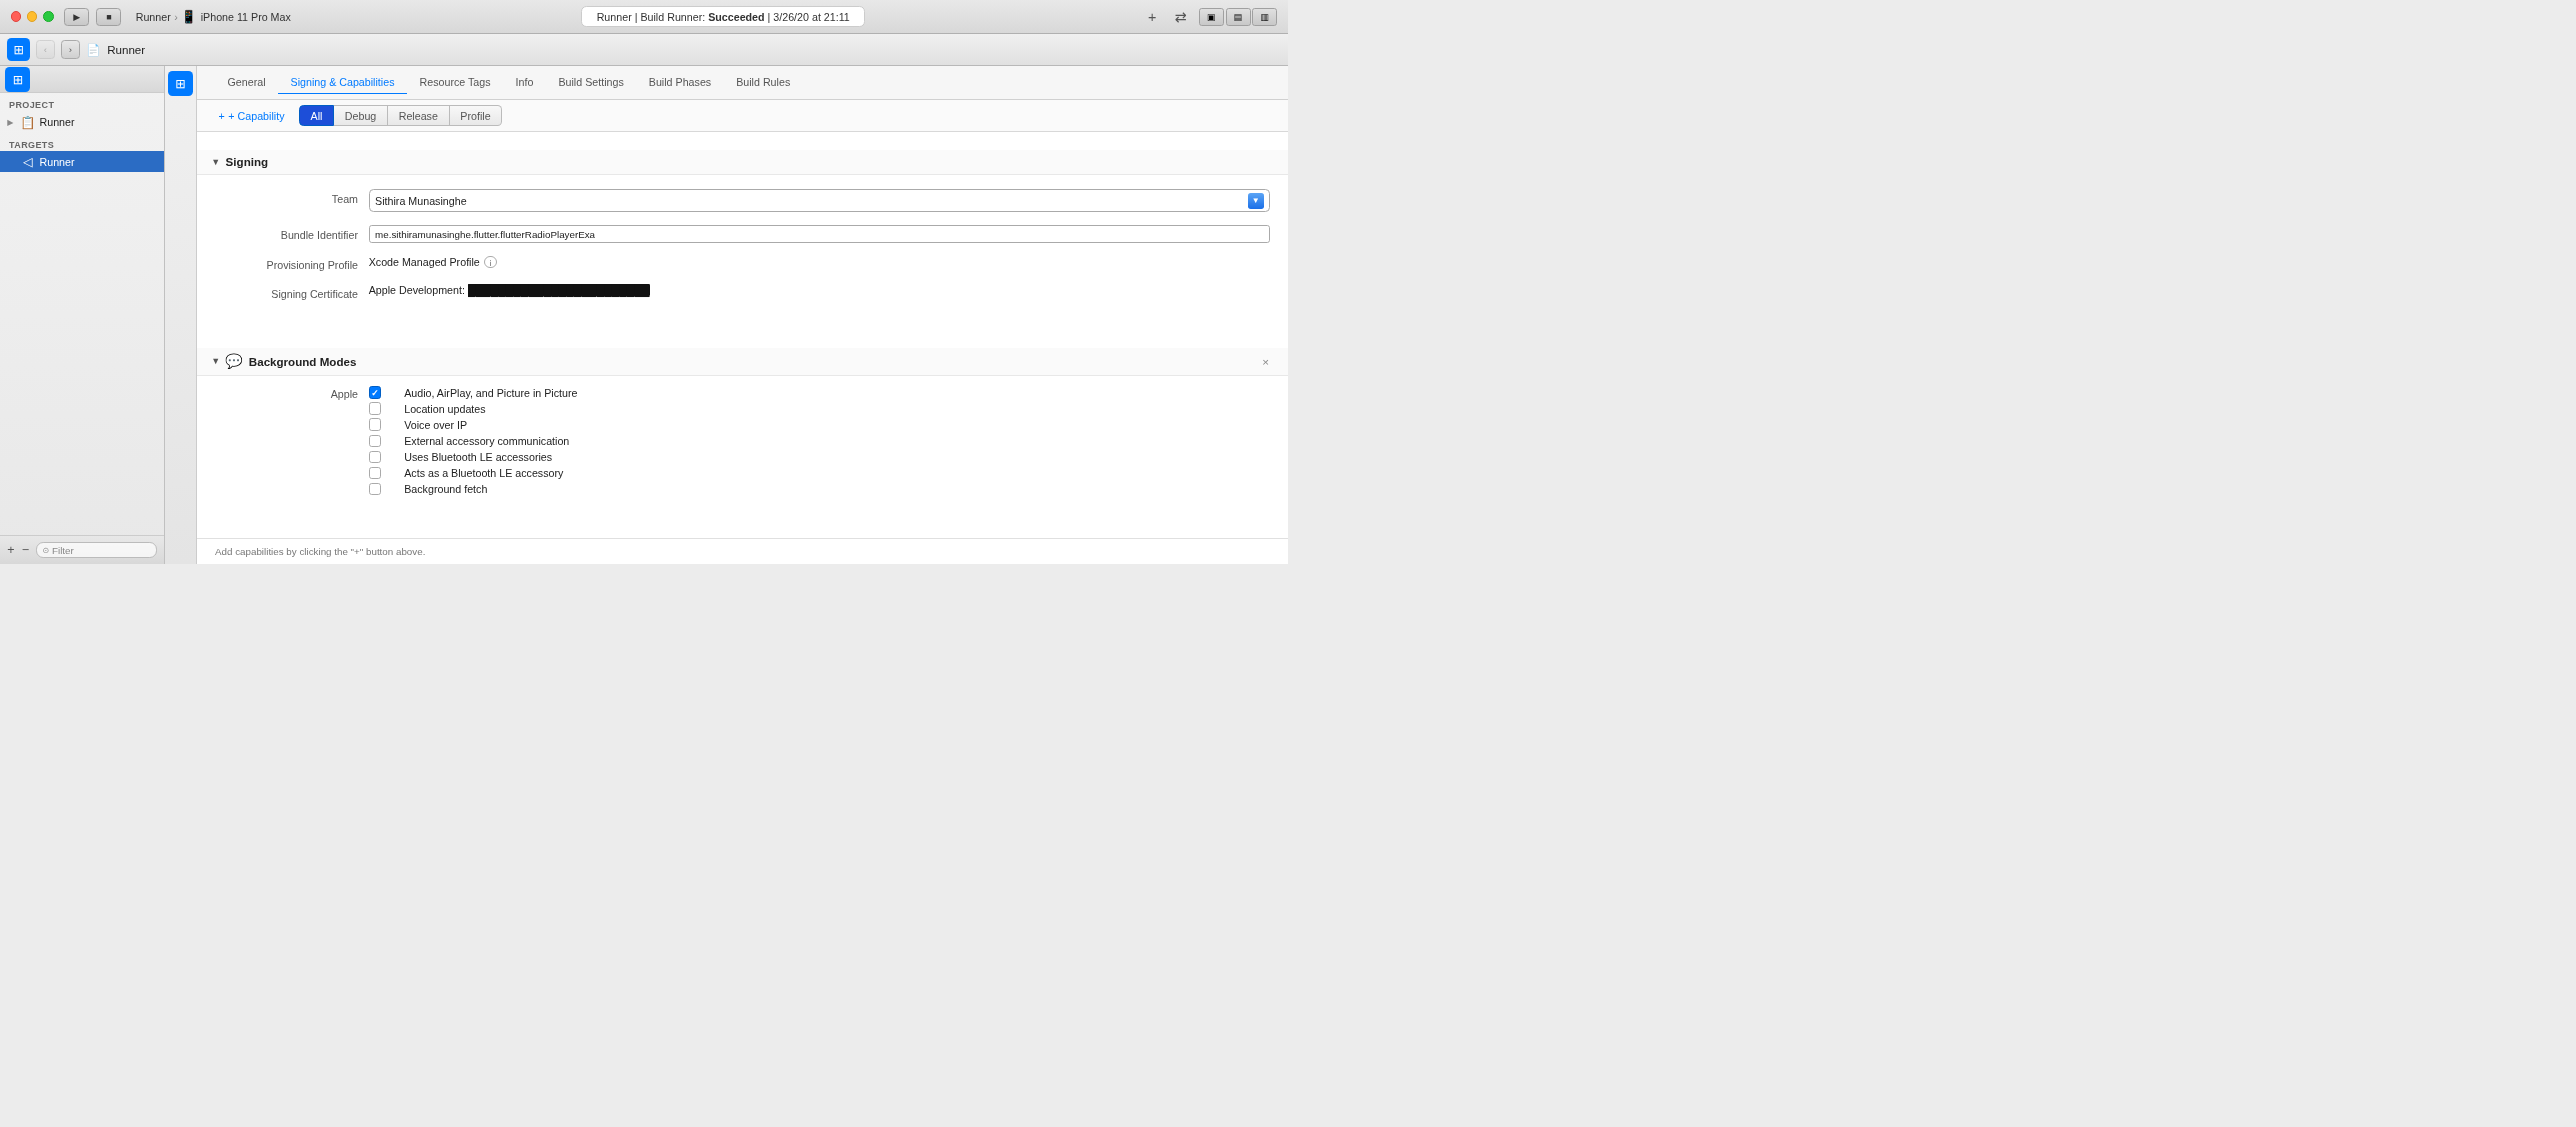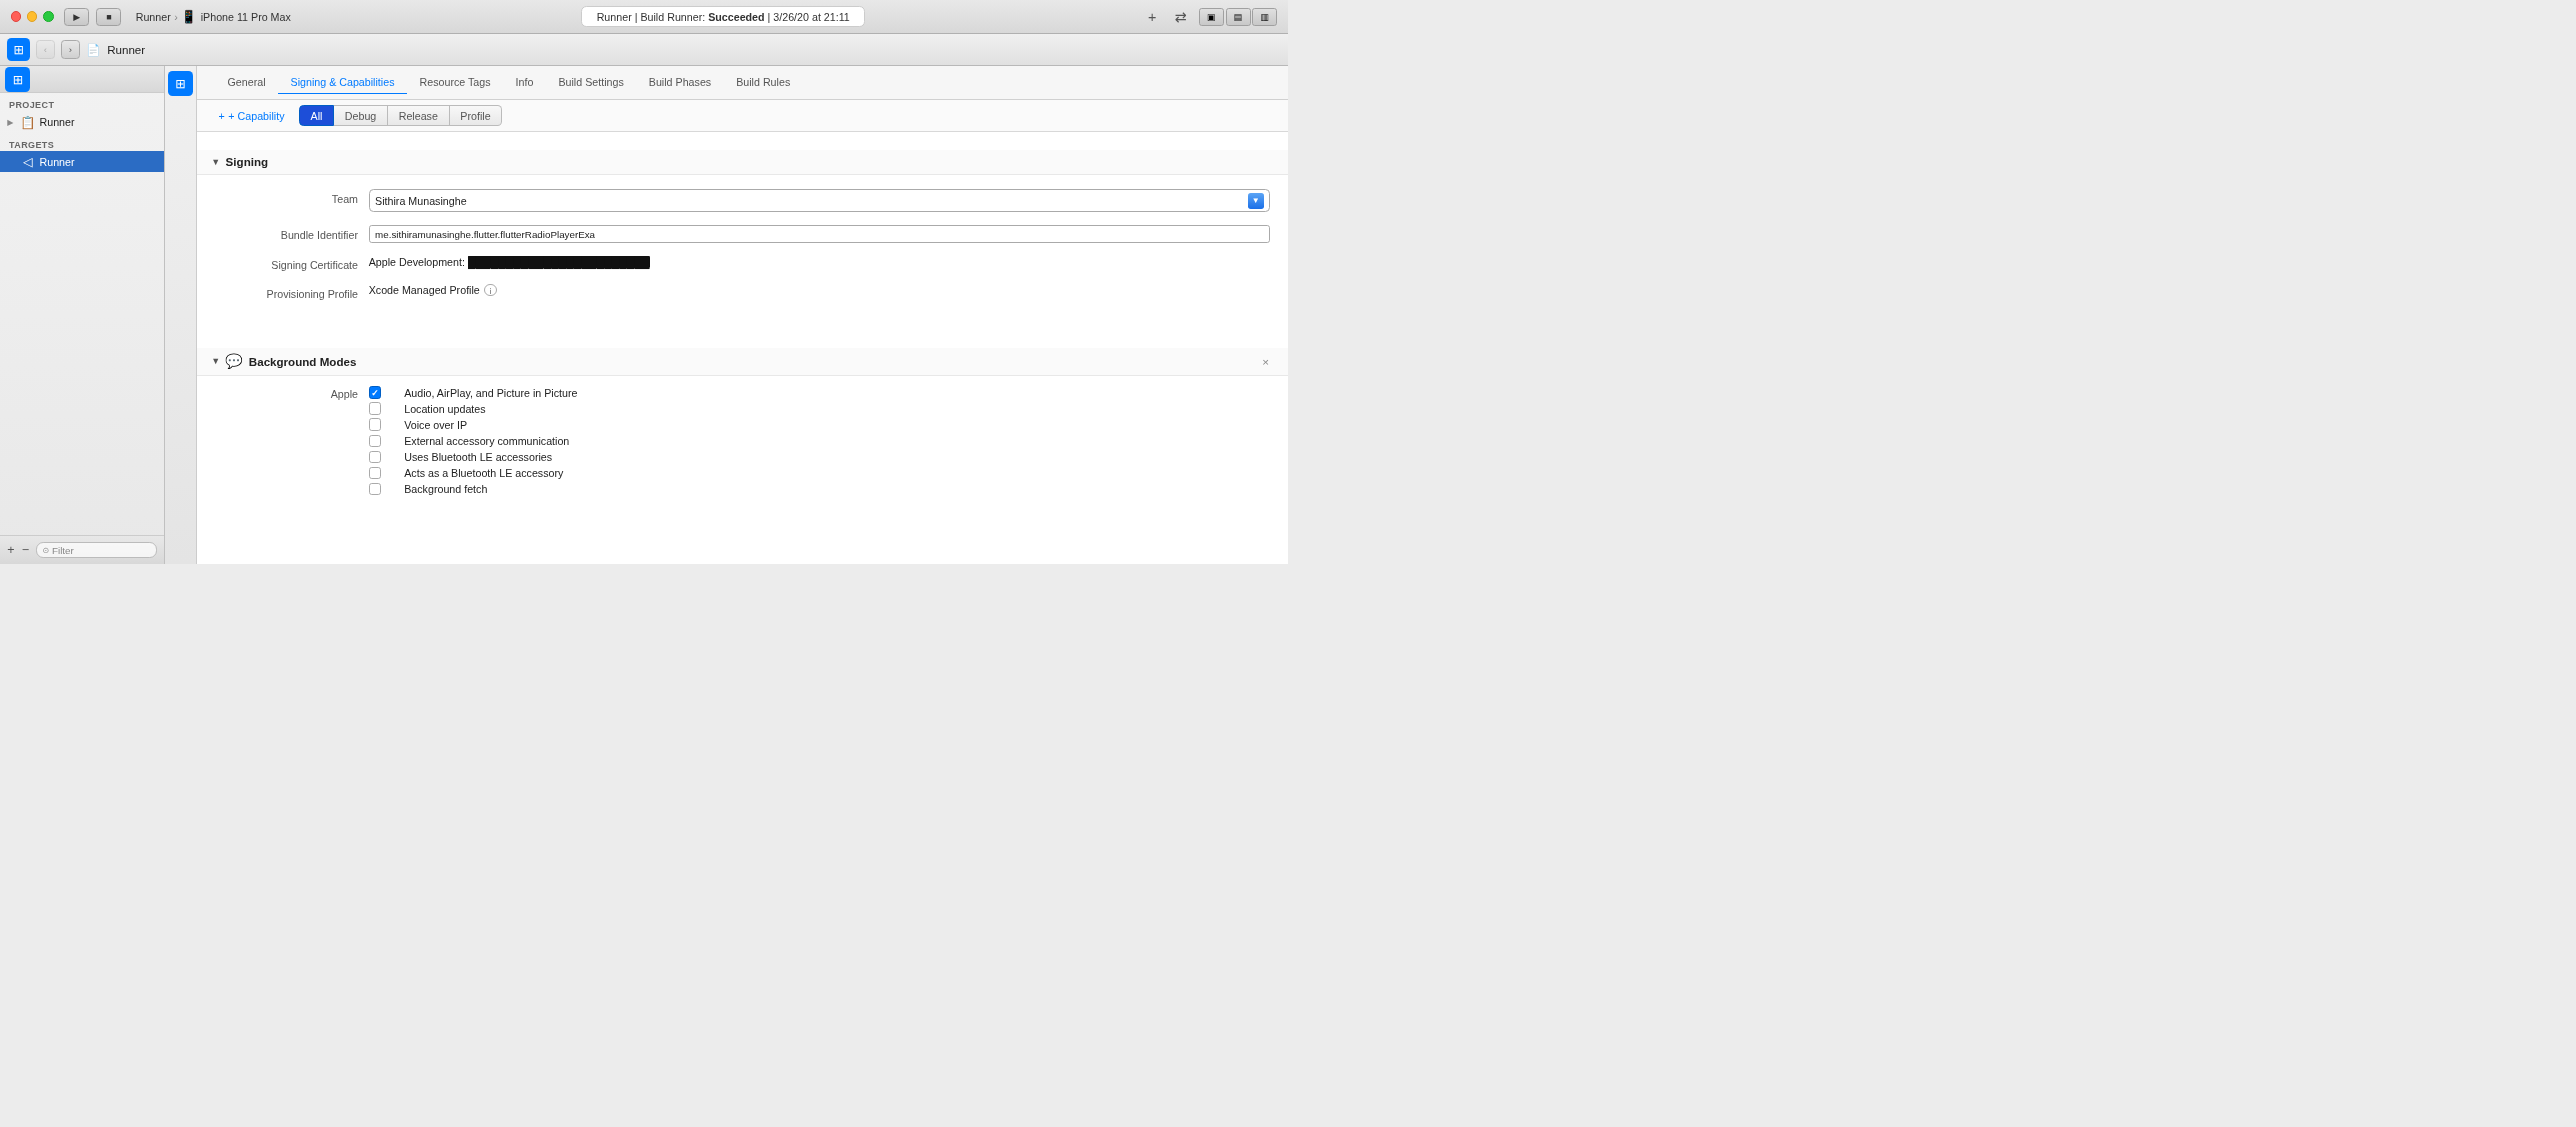--- a/index.html
+++ b/index.html
@@ -560,36 +560,36 @@
               </div>
 
               <div class="form-row">
                 <div class="form-label">Bundle Identifier</div>
                 <div class="form-value">
                   <div class="bundle-id-field">me.sithiramunasinghe.flutter.flutterRadioPlayerExa</div>
                 </div>
               </div>
 
               <div class="form-row">
+                <div class="form-label">Provisioning Profile</div>
+                <div class="form-value">
+                  <div class="prov-profile-value">
+                    <span>Xcode Managed Profile</span>
+                    <div class="info-icon">ℹ</div>
+                  </div>
+                </div>
+              </div>
+
+              <div class="form-row">
                 <div class="form-label">Signing Certificate</div>
                 <div class="form-value">
                   <span class="cert-value">
                     <span>Apple Development:</span>
                     <span class="redacted">████████████████████████</span>
                   </span>
-                </div>
-              </div>
-
-              <div class="form-row">
-                <div class="form-label">Provisioning Profile</div>
-                <div class="form-value">
-                  <div class="prov-profile-value">
-                    <span>Xcode Managed Profile</span>
-                    <div class="info-icon">ℹ</div>
-                  </div>
                 </div>
               </div>
             </div>
           </div>
 
           <div class="section bg-modes-section">
             <div class="section-header">
               <span class="section-toggle">▼</span>
               <span class="section-icon">💬</span>
               <span class="section-title">Background Modes</span>
@@ -635,19 +635,22 @@
                     <span>Background fetch</span>
                   </div>
 
                 </div>
               </div>
             </div>
           </div>
 
         </div>
 
+        <div class="bottom-hint">
+          <span>Add capabilities by clicking the "+" button above.</span>
+        </div>
 
       </div>
     </div>
 
   </div>
 </div>
 
 
 </body></html>

